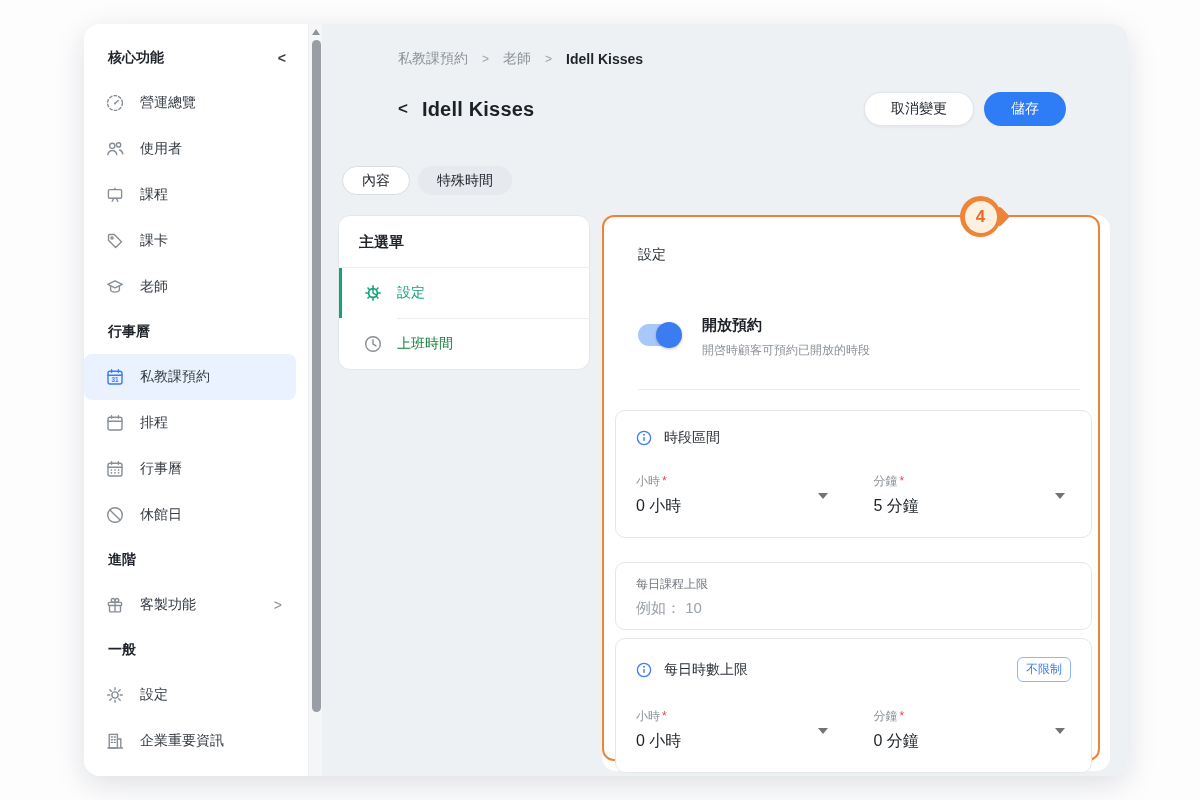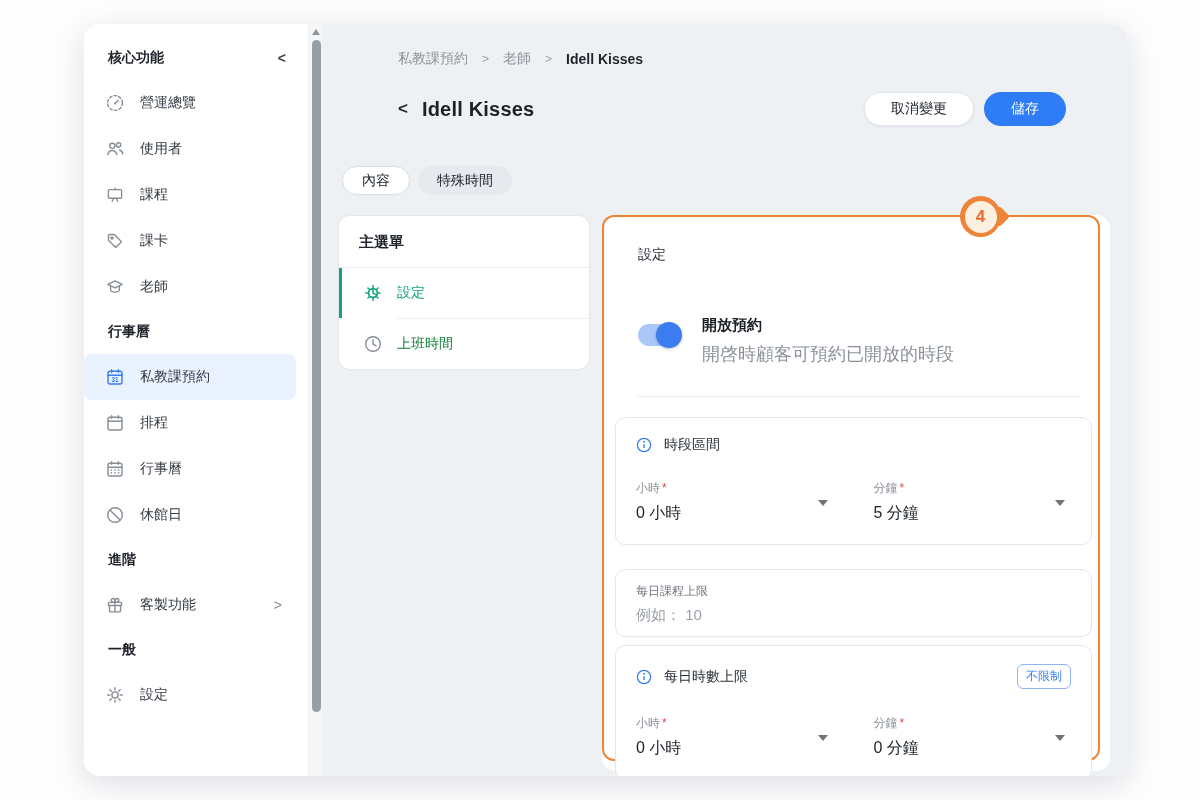--- a/index.html
+++ b/index.html
@@ -85,21 +85,21 @@
 
   .panel-inner { position:relative; padding:0 18px 0 13px; }
   .panel-title { margin:31px 0 0 23px; font-size:14px; color:#2a3038; }
 
   .toggle-row { margin:52px 0 0 23px; display:flex; gap:22px; align-items:flex-start; }
   .toggle { position:relative; width:42px; height:22px; border-radius:11px;
     background:#a9c8f9; margin-top:8px; cursor:pointer; flex:none; }
   .toggle-knob { position:absolute; right:-2px; top:-2px; width:26px; height:26px;
     border-radius:50%; background:#3b7cf0; box-shadow:0 1px 3px rgba(15,23,42,.25); }
   .toggle-label { font-size:15px; font-weight:bold; color:#1c2127; }
-  .toggle-desc { font-size:18px; color:#8b9198; margin-top:7px; }
+  .toggle-desc { font-size:12px; color:#8b9198; margin-top:7px; }
 
   .panel-divider { border-top:1px solid #e9ebee; margin:30px 12px 0 23px; }
 
   .section-card { margin-top:20px; background:#fff; border:1px solid #e4e7ea;
     border-radius:10px; padding:18px 20px 20px; }
   .card-label-row { display:flex; align-items:center; gap:12px; font-size:14px; color:#2a3038; }
   .card-label-row .spacer { flex:1; }
   .pill-badge { font-size:12px; color:#3b7cf0; border:1px solid #8fb5f5; border-radius:6px;
     padding:3px 8px; background:#fff; cursor:pointer; }
 
@@ -254,20 +254,30 @@
     <div class="side-item">
       <span class="icn">
         <svg viewBox="0 0 20 20" fill="none" stroke="#878e96" stroke-width="1.4" stroke-linecap="round">
           <circle cx="10" cy="10" r="3.1"></circle>
             <path d="M10 2.7v2.1M10 15.2v2.1M2.7 10h2.1M15.2 10h2.1M4.8 4.8l1.5 1.5M13.7 13.7l1.5 1.5M15.2 4.8l-1.5 1.5M6.3 13.7l-1.5 1.5"></path>
           </svg>
       </span>
       <span>設定</span>
     </div>
 
+    <div class="side-item">
+      <span class="icn">
+        <svg viewBox="0 0 20 20" fill="none" stroke="#878e96" stroke-width="1.4" stroke-linecap="round">
+          <rect x="4.2" y="3.4" width="8.2" height="13.6"></rect>
+            <path d="M12.4 8h3.4v9M2.9 17h14.6"></path>
+          <path d="M6.3 6h1.1M9.2 6h1.1M6.3 8.7h1.1M9.2 8.7h1.1M6.3 11.4h1.1M9.2 11.4h1.1"></path>
+          </svg>
+      </span>
+      <span>企業重要資訊</span>
+    </div>
   </nav>
 
   <div class="scrollcol">
     <div class="scroll-up"></div>
     <div class="scroll-thumb"></div>
   </div>
 
   <main class="main">
 
     <div class="breadcrumb">

